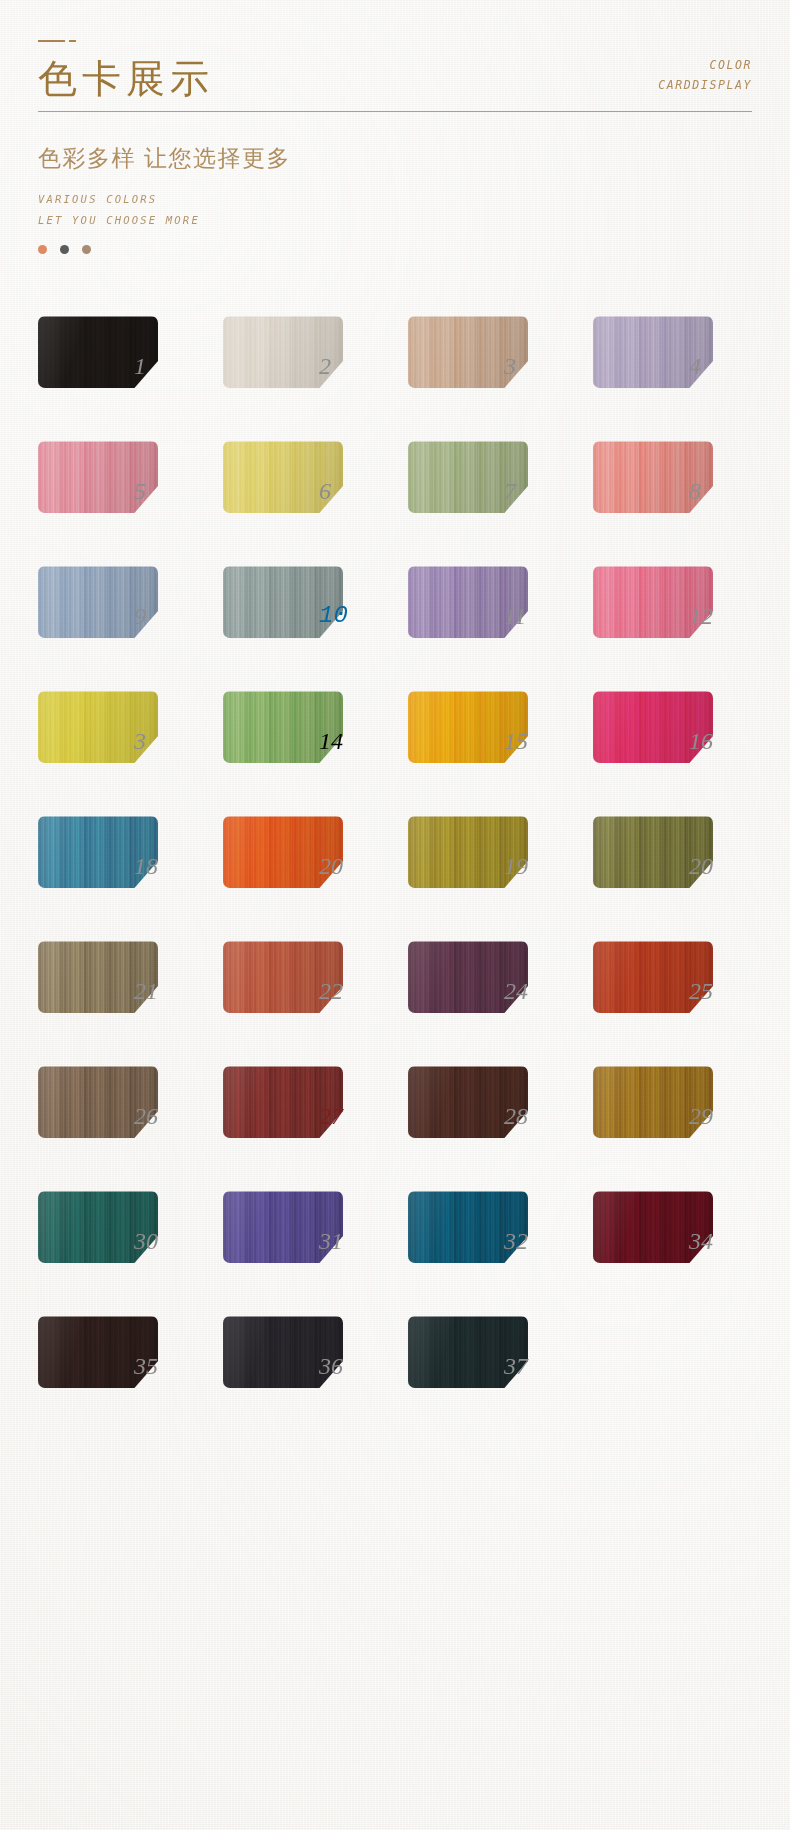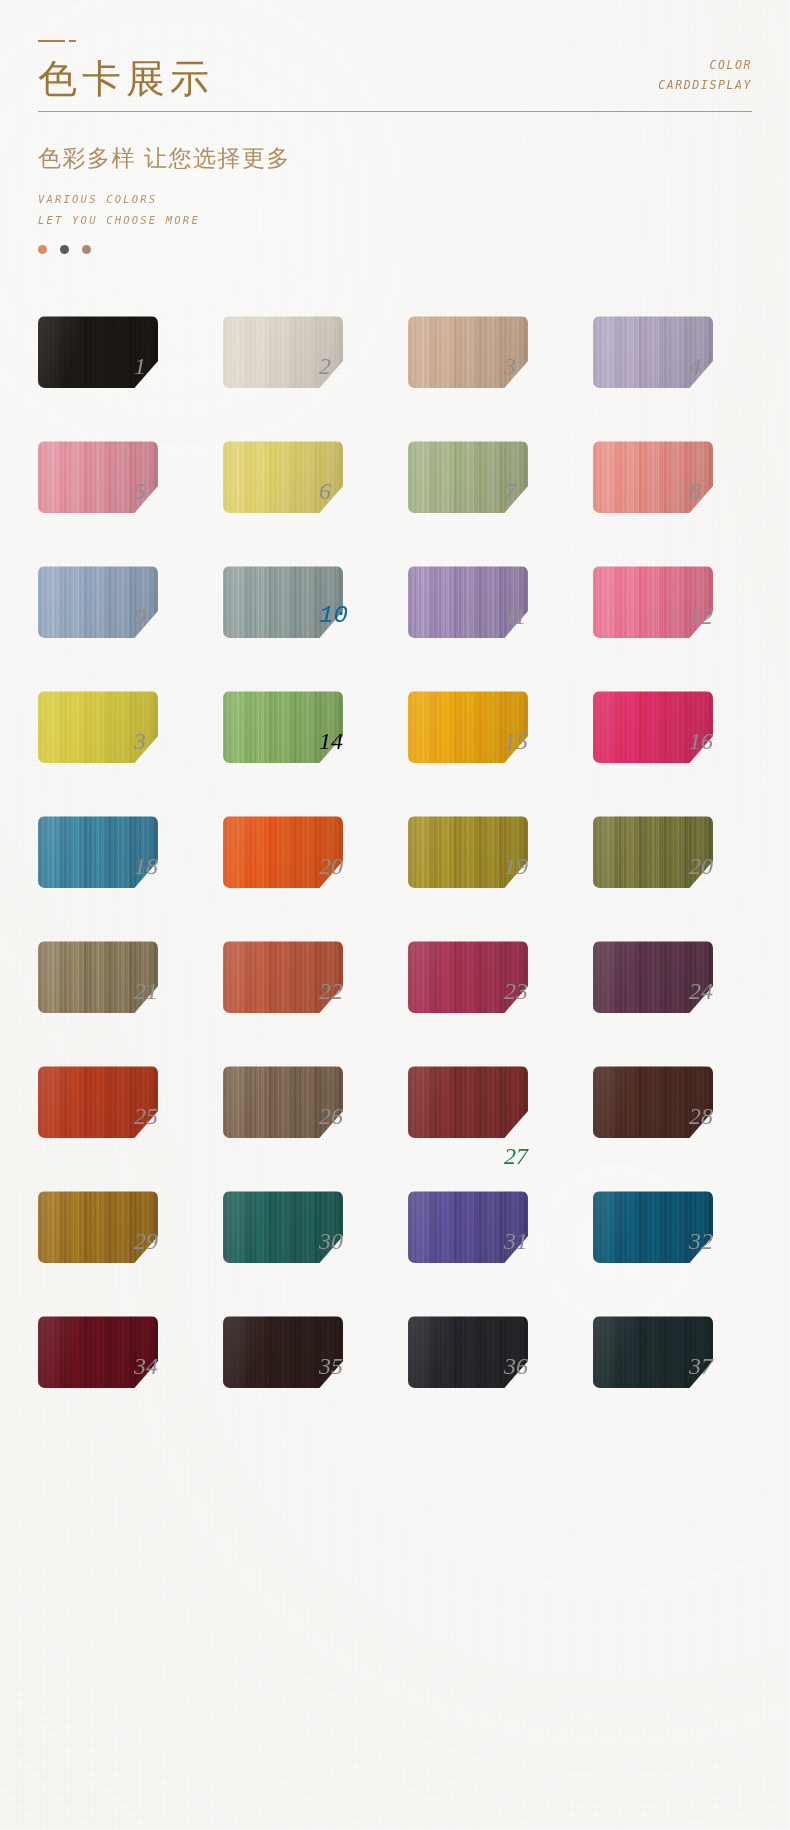--- a/index.html
+++ b/index.html
@@ -350,28 +350,20 @@
       <div class="cell">
         <div class="swatch">
           <div class="fill" style="background: rgb(184, 87, 63);"></div>
           <div class="ribs"></div>
           <div class="shade"></div>
         </div>
         <div class="num" style="color: rgb(141, 141, 141);">22</div>
       </div>
       <div class="cell">
         <div class="swatch">
-          <div class="fill" style="background: rgb(160, 51, 80);"></div>
-          <div class="ribs"></div>
-          <div class="shade"></div>
-        </div>
-        <div class="num" style="color: rgb(141, 141, 141);">23</div>
-      </div>
-      <div class="cell">
-        <div class="swatch">
           <div class="fill" style="background: rgb(90, 52, 72);"></div>
           <div class="ribs"></div>
           <div class="shade"></div>
         </div>
         <div class="num" style="color: rgb(141, 141, 141);">24</div>
       </div>
       <div class="cell">
         <div class="swatch">
           <div class="fill" style="background: rgb(177, 58, 31);"></div>
           <div class="ribs"></div>
@@ -386,21 +378,21 @@
           <div class="shade"></div>
         </div>
         <div class="num" style="color: rgb(141, 141, 141);">26</div>
       </div>
       <div class="cell">
         <div class="swatch">
           <div class="fill" style="background: rgb(122, 47, 44);"></div>
           <div class="ribs"></div>
           <div class="shade"></div>
         </div>
-        <div class="num" style="color: #15803d; margin-top: 40px;">27</div>
+        <div class="num" style="color: #7f1d1d;">27</div>
       </div>
       <div class="cell">
         <div class="swatch">
           <div class="fill" style="background: rgb(74, 42, 34);"></div>
           <div class="ribs"></div>
           <div class="shade"></div>
         </div>
         <div class="num" style="color: rgb(141, 141, 141);">28</div>
       </div>
       <div class="cell">

